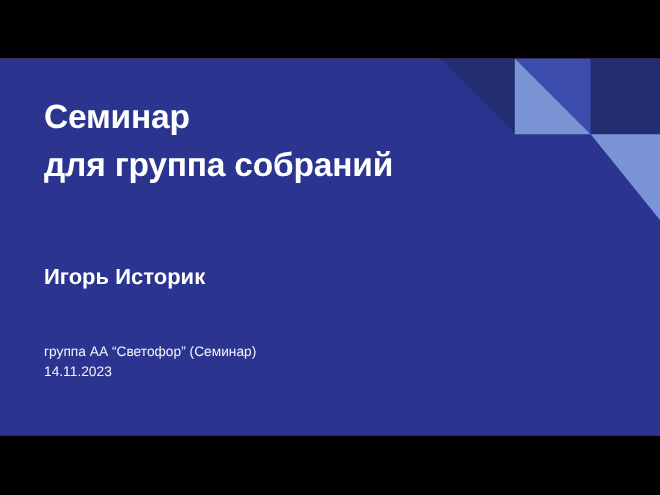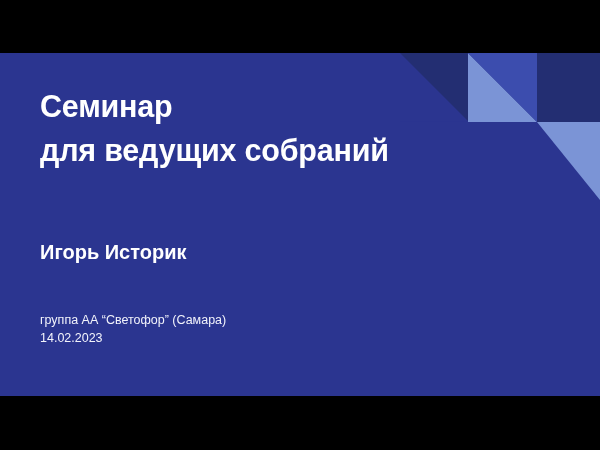--- a/index.html
+++ b/index.html
@@ -119,28 +119,28 @@
         <polygon points="68,0 137,0 137,69" fill="#3C4DAE"></polygon>
         <polygon points="137,0 200,0 200,69 137,69" fill="#232E72"></polygon>
         <polygon points="137,69 200,69 200,147" fill="#7B94D6"></polygon>
       </svg>
     </div>
 
     <div id="text-block">
 
       <div id="title-group">
         <span class="title-line">Семинар</span>
-        <span class="title-line">для ведущих собраний</span>
+        <span class="title-line">для группа собраний</span>
       </div>
 
       <div id="author-name">Игорь Историк</div>
 
       <div id="footer-group">
-        <span class="footer-line">группа АА “Светофор” (Самара)</span>
-        <span class="footer-line">14.02.2023</span>
+        <span class="footer-line">группа АА “Светофор” (Семинар)</span>
+        <span class="footer-line">14.11.2023</span>
       </div>
 
     </div>
   </div>
 
   <div class="letterbox" id="letterbox-bottom"></div>
 
 </div>
 
 </body></html>

